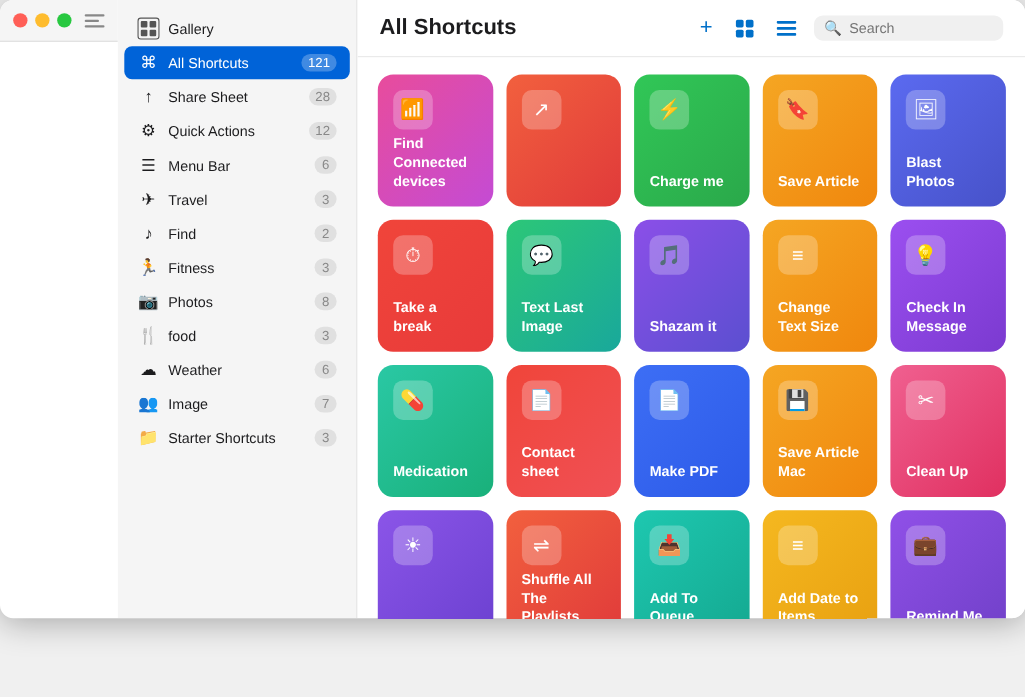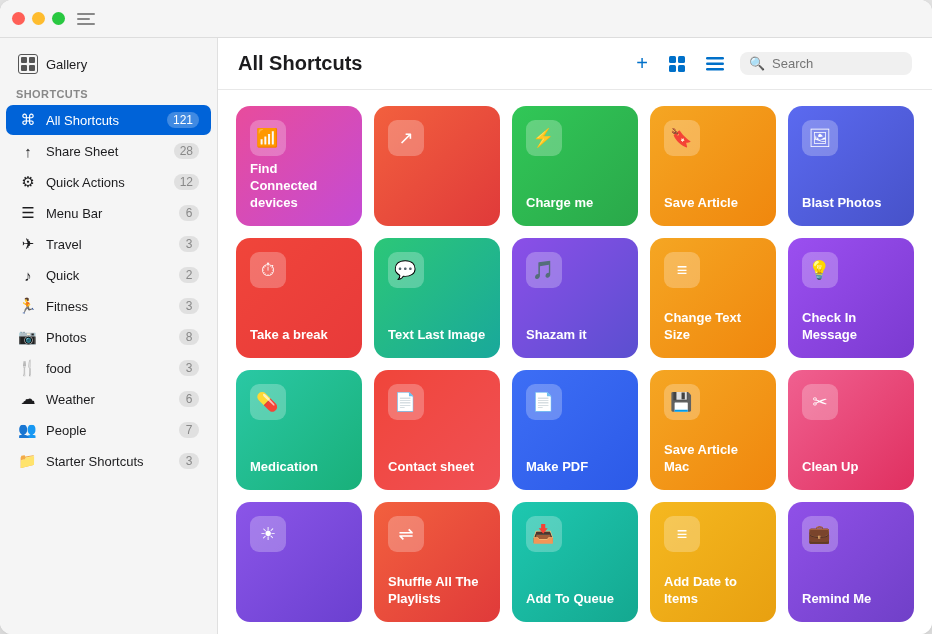--- a/index.html
+++ b/index.html
@@ -7,26 +7,26 @@
       font-family: -apple-system, BlinkMacSystemFont, 'SF Pro Text', 'Helvetica Neue', sans-serif;
       background: #f0f0f0;
       width: 932px;
       height: 634px;
       overflow: hidden;
       display: flex;
       flex-direction: column;
     }
     .window {
       width: 932px;
-      height: 634px;
+      height: 562px;
       background: #fff;
       border-radius: 12px;
       overflow: hidden;
       display: flex;
-      flex-direction: column;
+      flex-direction: row;
       box-shadow: 0 4px 30px rgba(0,0,0,0.3);
     }
     .titlebar {
       height: 38px;
       background: #f5f5f5;
       border-bottom: 1px solid #ddd;
       display: flex;
       align-items: center;
       padding: 0 12px;
       flex-shrink: 0;
@@ -279,21 +279,20 @@
           <div class="gallery-icon">
             <div class="gallery-icon-cell"></div>
             <div class="gallery-icon-cell"></div>
             <div class="gallery-icon-cell"></div>
             <div class="gallery-icon-cell"></div>
           </div>
         </div>
         <span class="item-label">Gallery</span>
       </div>
 
-      <div class="sidebar-section-label">Shortcuts</div>
 
       <div class="sidebar-item active">
         <div class="item-icon" style="color:#fff; font-size:15px;">⌘</div>
         <span class="item-label">All Shortcuts</span>
         <span class="item-count">121</span>
       </div>
       <div class="sidebar-item">
         <div class="item-icon" style="font-size:15px;">↑</div>
         <span class="item-label">Share Sheet</span>
         <span class="item-count">28</span>
@@ -310,21 +309,21 @@
       </div>
 
 
       <div class="sidebar-item">
         <div class="item-icon" style="font-size:15px;">✈</div>
         <span class="item-label">Travel</span>
         <span class="item-count">3</span>
       </div>
       <div class="sidebar-item">
         <div class="item-icon" style="font-size:15px;">♪</div>
-        <span class="item-label">Quick</span>
+        <span class="item-label">Find</span>
         <span class="item-count">2</span>
       </div>
       <div class="sidebar-item">
         <div class="item-icon" style="font-size:15px;">🏃</div>
         <span class="item-label">Fitness</span>
         <span class="item-count">3</span>
       </div>
       <div class="sidebar-item">
         <div class="item-icon" style="font-size:15px;">📷</div>
         <span class="item-label">Photos</span>
@@ -335,21 +334,21 @@
         <span class="item-label">food</span>
         <span class="item-count">3</span>
       </div>
       <div class="sidebar-item">
         <div class="item-icon" style="font-size:15px;">☁</div>
         <span class="item-label">Weather</span>
         <span class="item-count">6</span>
       </div>
       <div class="sidebar-item">
         <div class="item-icon" style="font-size:15px;">👥</div>
-        <span class="item-label">People</span>
+        <span class="item-label">Image</span>
         <span class="item-count">7</span>
       </div>
       <div class="sidebar-item">
         <div class="item-icon" style="font-size:15px;">📁</div>
         <span class="item-label">Starter Shortcuts</span>
         <span class="item-count">3</span>
       </div>
     </div>
 
     <div class="main-content">

